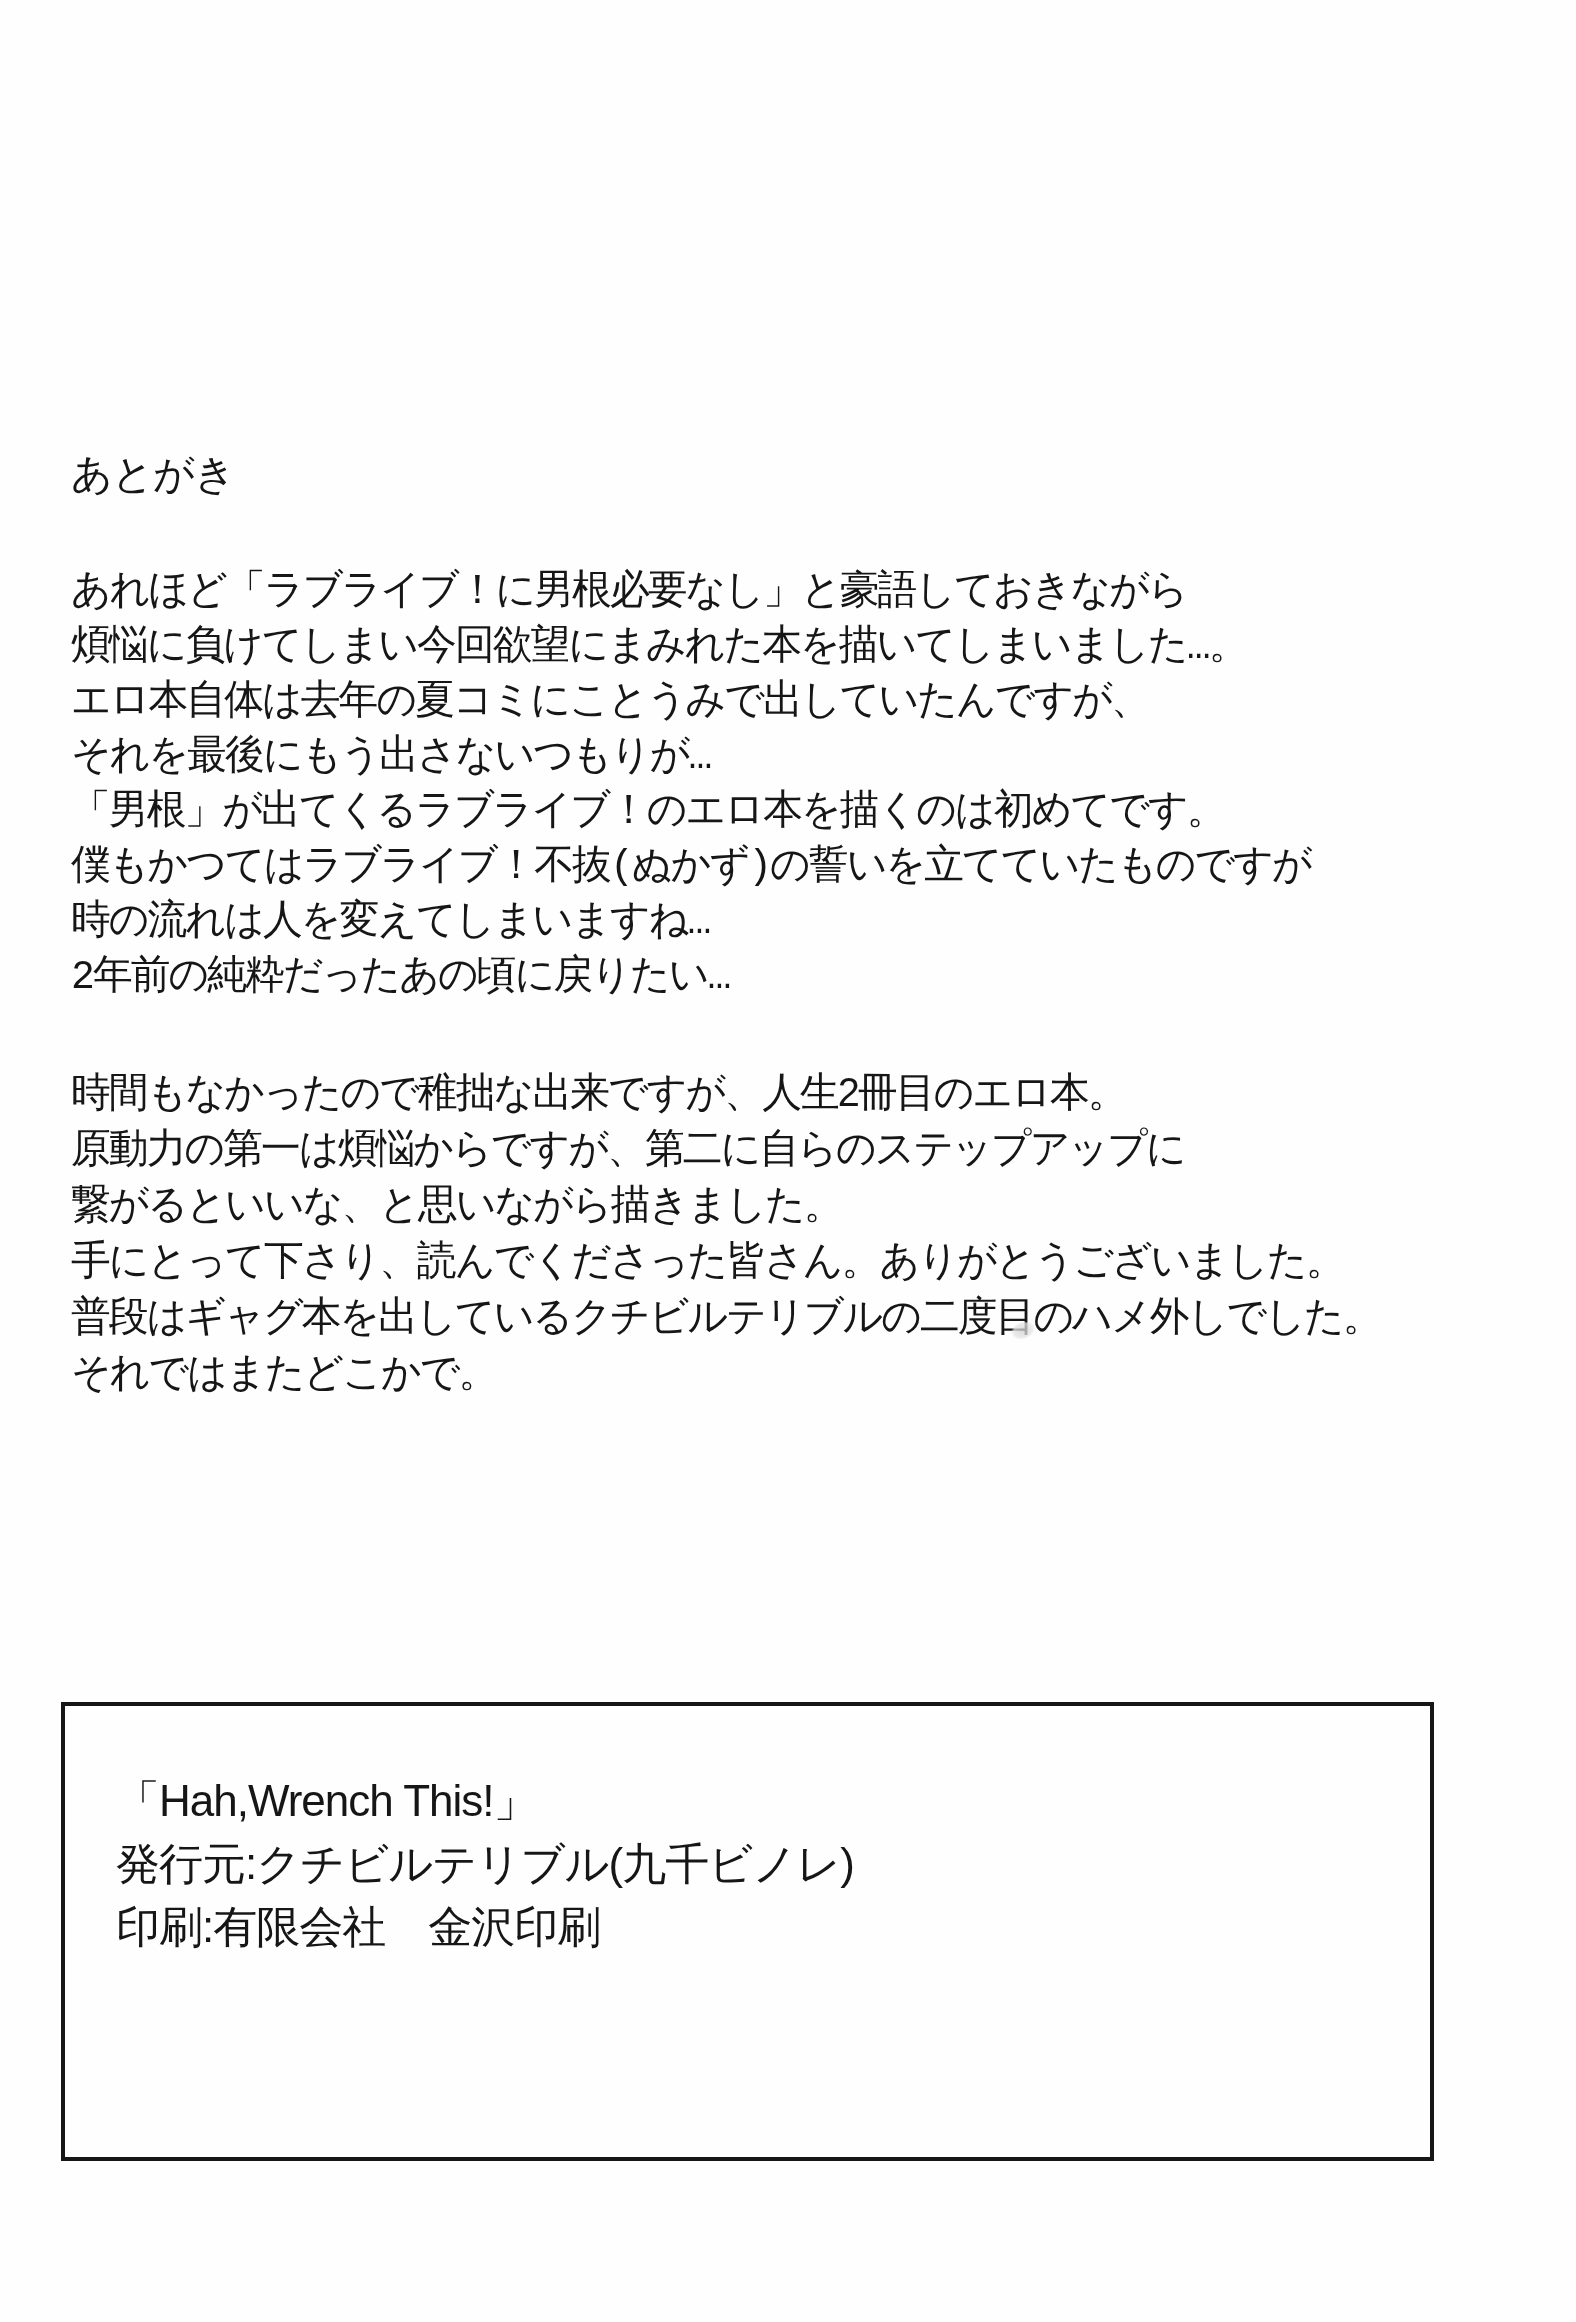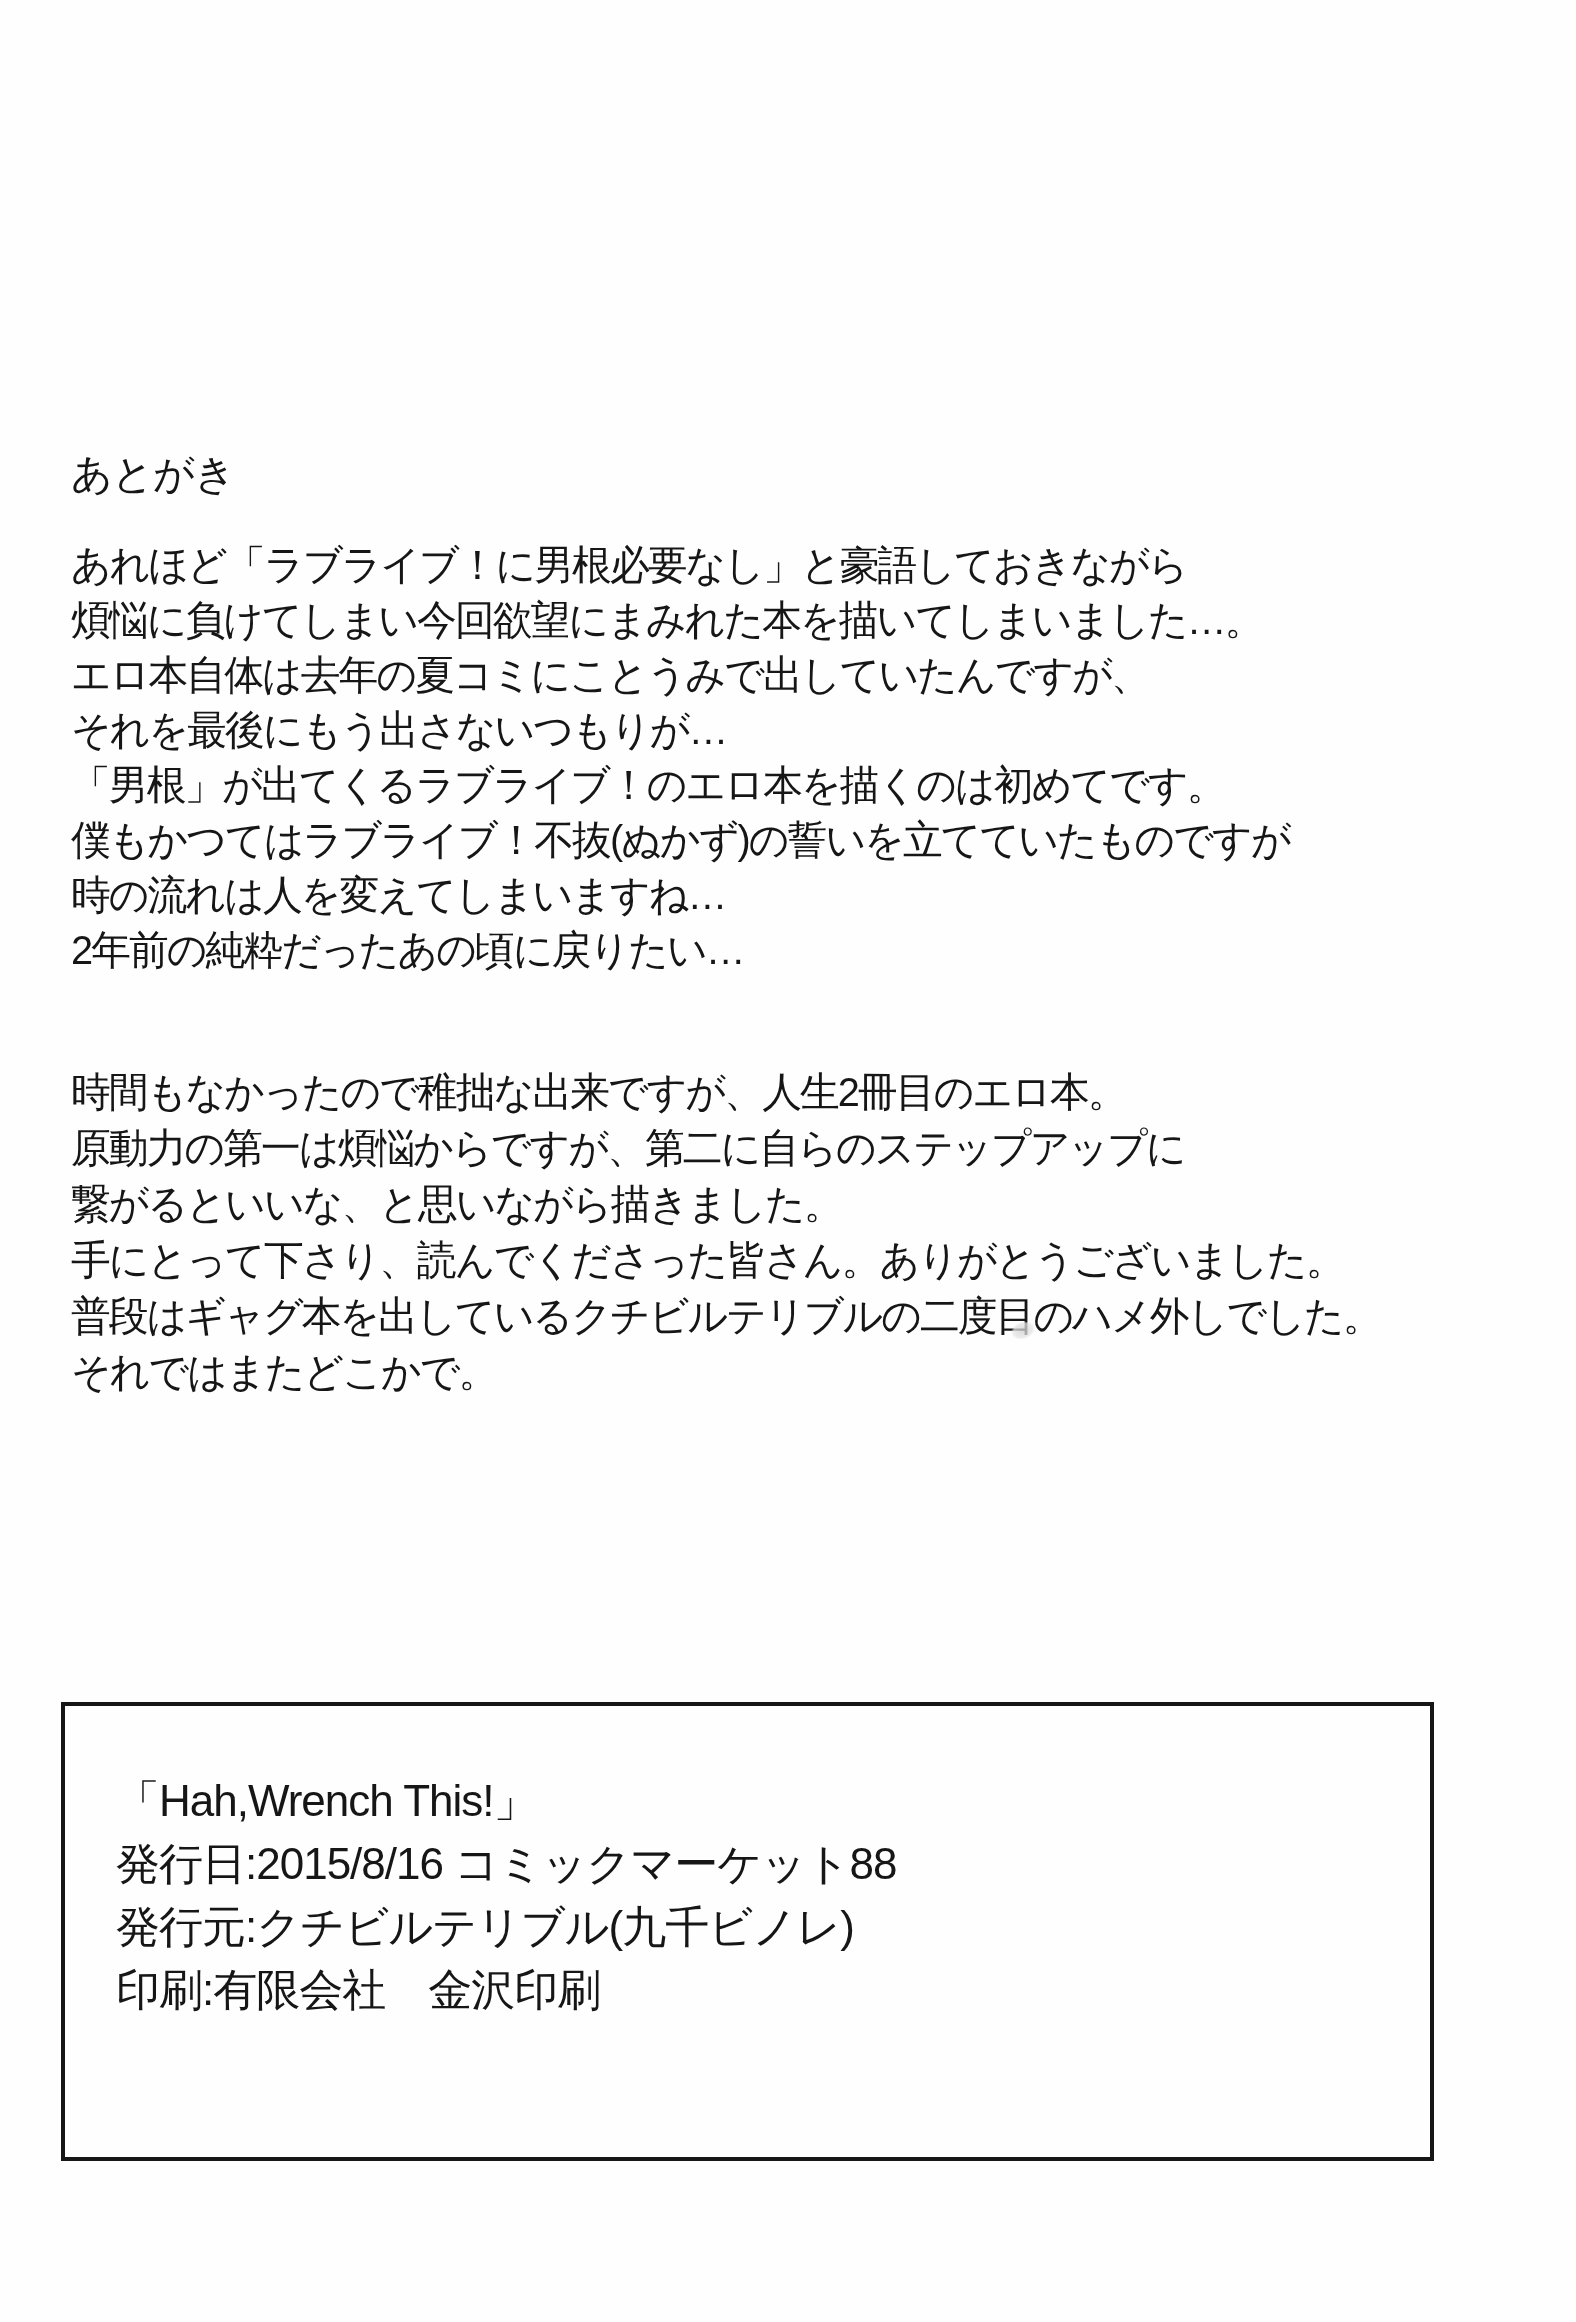--- a/index.html
+++ b/index.html
@@ -20,21 +20,21 @@
   .para{
     position:absolute;left:71px;
     white-space:nowrap;
   }
   .para .line{
     font-size:41px;
     letter-spacing:-2px;
     transform:scaleX(0.97);
     transform-origin:left center;
   }
-  .para-1{top:538px;}
+  .para-1{top:565px;font-family:Liberation Mono, monospace;}
   .para-1 .line{line-height:55px;height:55px;}
   .para-2{top:1064px;}
   .para-2 .line{line-height:56px;height:56px;}
   .smudge{
     position:absolute;left:1011px;top:1322px;
     width:23.6px;height:16.7px;border-radius:50%;
     background:radial-gradient(ellipse at center,#cfcfcf 0%,#e4e4e4 55%,rgba(255,255,255,0) 75%);
     transform:rotate(-18deg);
     opacity:.75;
   }
@@ -79,20 +79,19 @@
     <div class="line">手にとって下さり、読んでくださった皆さん。ありがとうございました。</div>
     <div class="line">普段はギャグ本を出しているクチビルテリブルの二度目のハメ外しでした。</div>
     <div class="line">それではまたどこかで。</div>
   </div>
 
   <div class="smudge"></div>
 
   <div class="colophon">
     <div class="colophon-inner">
       <div class="line">「Hah,Wrench This!」</div>
-      <div class="line">発行日:2015/8/16 コミックマーケット88</div>
       <div class="line">発行元:クチビルテリブル(九千ビノレ)</div>
       <div class="line">印刷:有限会社　金沢印刷</div>
     </div>
   </div>
 
 </div>
 
 
 </body></html>

